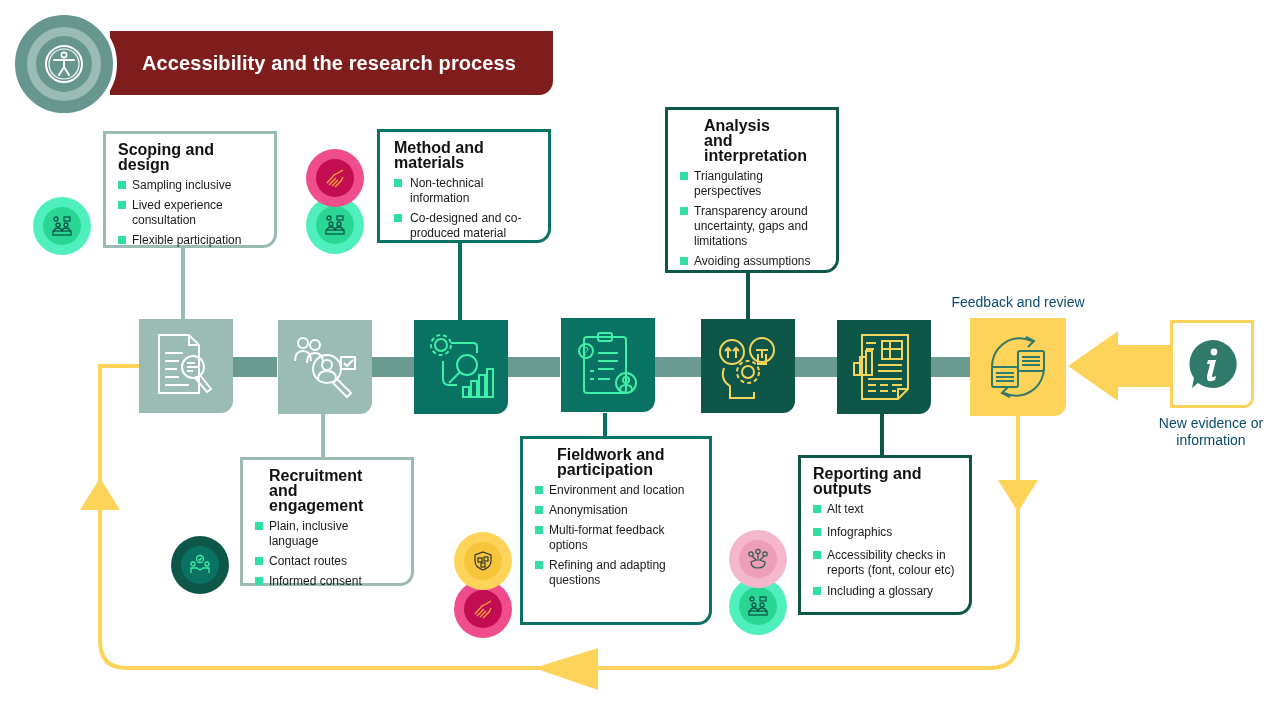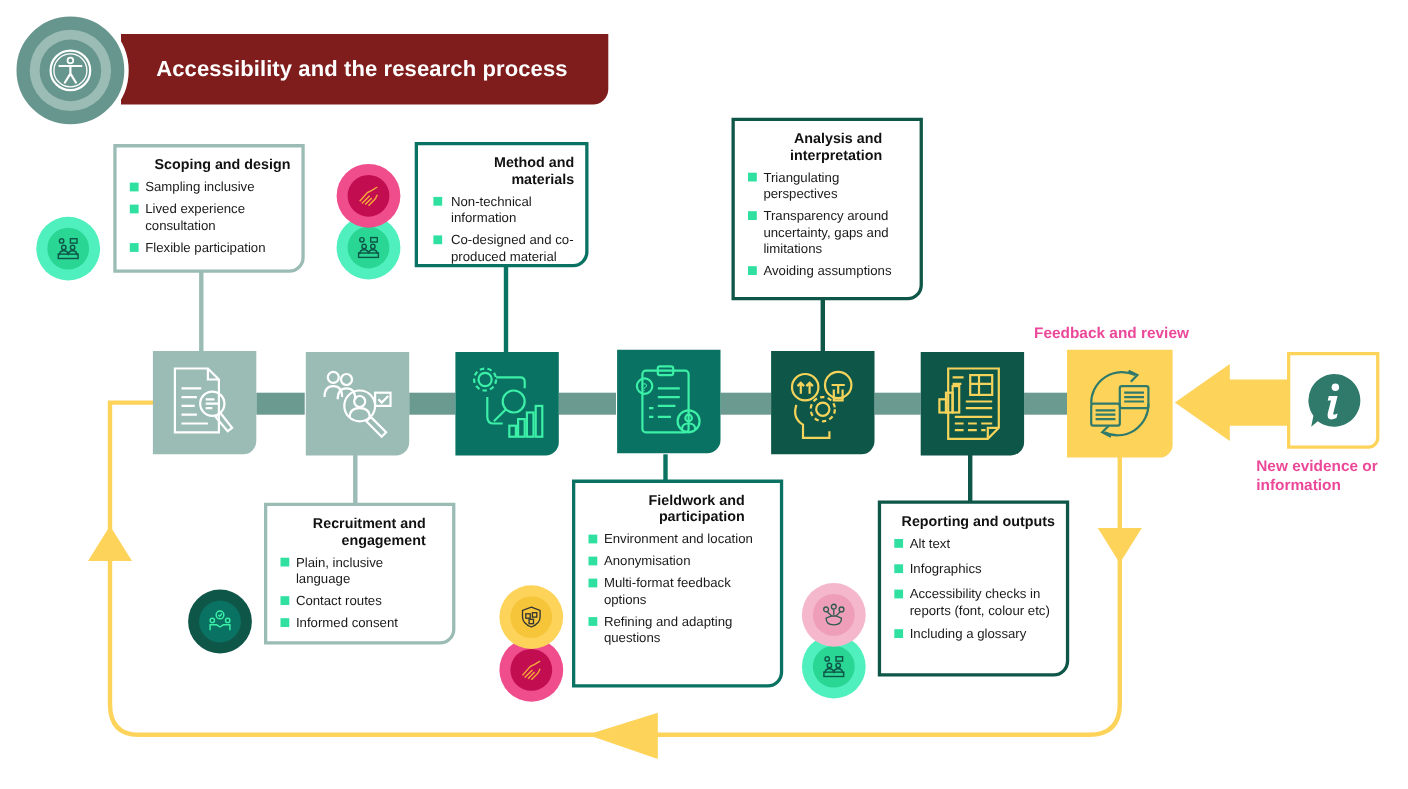--- a/index.html
+++ b/index.html
@@ -21,21 +21,21 @@
     display: flex; align-items: center; justify-content: center;
   }
   #title-badge .ring2 { width: 74px; height: 74px; border-radius: 50%; background: #9bbcb5; display:flex; align-items:center; justify-content:center; }
   #title-badge .ring3 { width: 56px; height: 56px; border-radius: 50%; background: #66968d; display:flex; align-items:center; justify-content:center; }
 
   
   .box {
     position: absolute; background: #fff; border-style: solid; border-width: 3px;
     border-radius: 0 0 14px 0; padding: 8px 10px 6px 12px;
   }
-  .box h3 { font-size: 13px; font-weight: bold; text-align: right; line-height: 15px; margin-bottom: 6px; color: #111; }
+  .box h3 { font-size: 16px; font-weight: bold; text-align: left; line-height: 15px; margin-bottom: 6px; color: #111; }
   .box ul { list-style: none; }
   .box li { font-size: 12px; line-height: 15px; position: relative; padding-left: 14px; margin-bottom: 5px; color: #1a1a1a; }
   .box li .bul { position: absolute; left: 0; top: 3px; width: 8px; height: 8px; background: #2fe0a0; }
 
   .b-light { border-color: #9bbcb5; }
   .b-mid { border-color: #0a7262; }
   .b-dark { border-color: #0e5748; }
 
   
   .stage {
@@ -55,21 +55,21 @@
     position: absolute; width: 58px; height: 58px; border-radius: 50%;
     display: flex; align-items: center; justify-content: center;
   }
   .circ .inner { width: 38px; height: 38px; border-radius: 50%; display:flex; align-items:center; justify-content:center; }
   .c-green { background: #4ff0bd; } .c-green .inner { background: #29d694; }
   .c-red { background: #ef4d8c; } .c-red .inner { background: #c20d50; }
   .c-darkgreen { background: #0e5748; } .c-darkgreen .inner { background: #0a7262; }
   .c-yellow { background: #fdd35a; } .c-yellow .inner { background: #f6c53a; }
   .c-pink { background: #f4b7cb; } .c-pink .inner { background: #ee9eb9; }
 
-  .label-green { color: #ec4899; font-weight: bold; font-size: 14px; line-height: 17px; }
+  .label-green { color: #0c4a6e; font-weight: normal; font-size: 14px; text-align: center; line-height: 17px; }
 
   #info-box {
     left: 1170px; top: 320px; width: 84px; height: 88px;
     border: 3px solid #fdd35a; border-radius: 0 0 10px 0; background: #fff;
     display: flex; align-items: center; justify-content: center;
   }
 </style>
 </head>
 <body>
 
@@ -214,21 +214,21 @@
 
 <div class="box b-light" style="left:103px;top:131px;width:174px;height:117px;">
   <h3>Scoping and design</h3>
   <ul>
     <li><span class="bul"></span><span>Sampling inclusive</span></li>
     <li><span class="bul"></span><span>Lived experience consultation</span></li>
     <li><span class="bul"></span><span>Flexible participation</span></li>
   </ul>
 </div>
 
-<div class="box b-mid" style="left:377px;top:129px;width:158px;height:114px;padding-left:14px;">
+<div class="box b-mid" style="left:377px;top:129px;width:174px;height:114px;padding-left:14px;">
   <h3>Method and materials</h3>
   <ul>
     <li style="padding-left:16px;"><span class="bul"></span><span>Non-technical information</span></li>
     <li style="padding-left:16px;"><span class="bul"></span><span>Co-designed and co-produced material</span></li>
   </ul>
 </div>
 
 <div class="box b-dark" style="left:665px;top:107px;width:174px;height:166px;">
   <h3 style="padding:0 24px;">Analysis and interpretation</h3>
   <ul>

